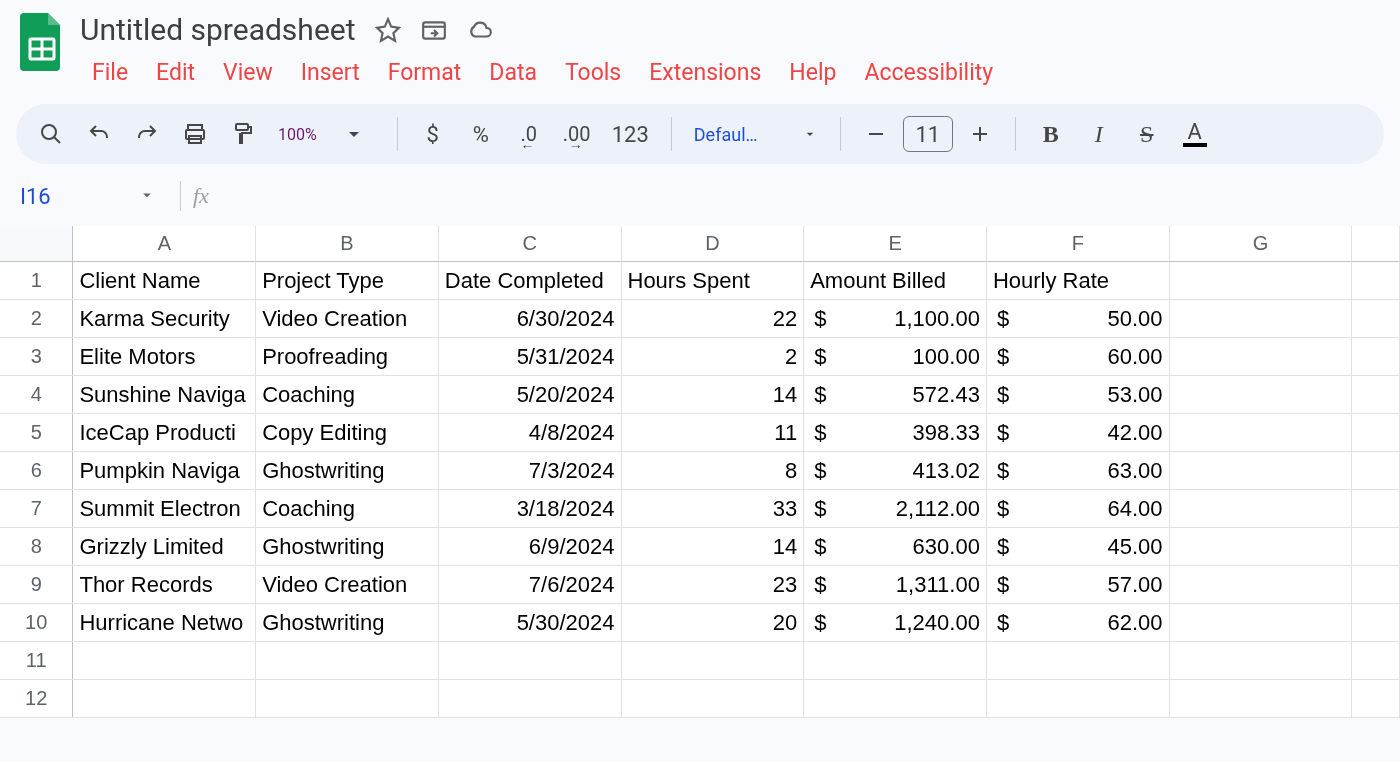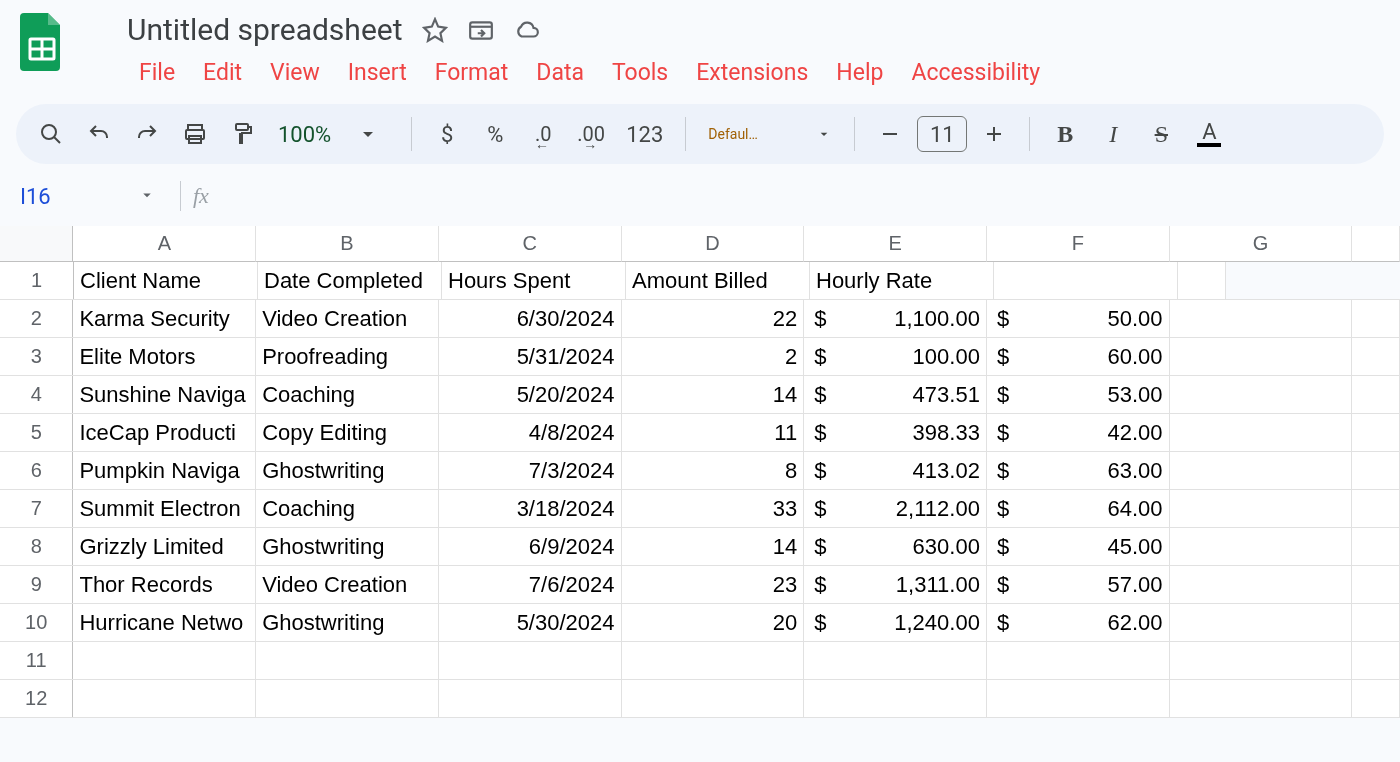--- a/index.html
+++ b/index.html
@@ -2,38 +2,38 @@
 <html><head>
 <meta charset="utf-8">
 <style>
   * { box-sizing: border-box; margin: 0; padding: 0; }
   body { font-family: "Google Sans", Roboto, Arial, sans-serif; background: #f8fafd; color: #202124; width: 1400px; height: 762px; overflow: hidden; }
   
   
   .header { display: flex; align-items: flex-start; padding: 8px 16px 0 16px; gap: 12px; }
   .logo { width: 52px; height: 68px; display: flex; align-items: center; justify-content: center; flex-shrink: 0; }
   .logo svg { width: 44px; height: 58px; }
-  .title-area { flex: 1; margin-left: 47px; }
+  .title-area { flex: 1; }
   .title-row { display: flex; align-items: center; gap: 18px; padding-top: 4px; }
   .doc-title { font-size: 30px; color: #3c4043; font-weight: 400; }
   .title-icon { width: 28px; height: 28px; display: flex; align-items: center; justify-content: center; color: #5f6368; cursor: pointer; }
   .title-icon svg { width: 26px; height: 26px; }
   .menubar { display: flex; gap: 4px; margin-top: 8px; }
   .menu-item { font-size: 23px; color: #ef4444; padding: 4px 12px; border-radius: 4px; cursor: pointer; }
   
   
   .toolbar { margin: 14px 16px 0 16px; background: #edf2fa; border-radius: 32px; height: 60px; display: flex; align-items: center; padding: 0 14px; gap: 6px; }
   .tb-btn { width: 42px; height: 42px; display: flex; align-items: center; justify-content: center; border-radius: 4px; cursor: pointer; color: #444746; }
   .tb-btn svg { width: 24px; height: 24px; }
   .tb-sep { width: 1px; height: 34px; background: #c7cbd1; margin: 0 8px; }
-  .zoom { font-size: 22px; color: #14532d; padding: 0 4px 0 8px; }
+  .zoom { font-size: 16px; color: #701a75; padding: 0 4px 0 8px; }
   .dropdown-caret { margin-left: 6px; margin-right: 8px; }
   .tb-text { font-size: 22px; color: #444746; }
   .font-select { display: flex; align-items: center; gap: 8px; padding: 0 8px; cursor: pointer; width: 140px; }
-  .font-name { font-size: 14px; color: #a16207; white-space: nowrap; overflow: hidden; text-overflow: ellipsis; flex: 1; }
+  .font-name { font-size: 18px; color: #1d4ed8; white-space: nowrap; overflow: hidden; text-overflow: ellipsis; flex: 1; }
   .font-size-box { width: 50px; height: 36px; border: 1px solid #747775; border-radius: 6px; display: flex; align-items: center; justify-content: center; font-size: 22px; color: #444746; }
   .tb-btn.bold { font-weight: 700; font-size: 24px; font-family: serif; }
   .tb-btn.italic { font-style: italic; font-size: 24px; font-family: serif; }
   
   
   .fbar { display: flex; align-items: center; height: 44px; margin-top: 10px; padding: 0 0 0 12px; }
   .name-box { width: 156px; display: flex; align-items: center; justify-content: space-between; font-size: 22px; color: #1d4ed8; padding: 0 12px 0 8px; }
   .name-caret svg { width: 18px; height: 18px; }
   .fbar-sep { width: 1px; height: 30px; background: #c7cbd1; margin: 0 12px; }
   .fx-icon { font-size: 22px; font-style: italic; color: #9aa0a6; font-family: serif; }
@@ -211,20 +211,21 @@
     <div class="col-head cD">D</div>
     <div class="col-head cE">E</div>
     <div class="col-head cF">F</div>
     <div class="col-head cG">G</div>
     <div class="col-head cH"></div>
   </div>
 
   <div class="grid-row">
     <div class="row-head">1</div>
     <div class="cell cA">Client Name</div>
+    <div class="cell cB">Project Type</div>
     <div class="cell cC">Date Completed</div>
     <div class="cell cD">Hours Spent</div>
     <div class="cell cE">Amount Billed</div>
     <div class="cell cF">Hourly Rate</div>
     <div class="cell cG"></div>
     <div class="cell cH"></div>
   </div>
 
   <div class="grid-row">
     <div class="row-head">2</div>
@@ -261,21 +262,21 @@
     <div class="cell cH"></div>
   </div>
   <div class="grid-row">
     <div class="row-head">4</div>
     <div class="cell cA">Sunshine Naviga</div>
     <div class="cell cB">Coaching</div>
     <div class="cell cC num">5/20/2024</div>
     <div class="cell cD num">14</div>
     <div class="cell cE currency">
         <span class="cur-sym">$</span>
-        <span class="cur-val">473.51</span>
+        <span class="cur-val">572.43</span>
       </div>
     <div class="cell cF currency">
         <span class="cur-sym">$</span>
         <span class="cur-val">53.00</span>
       </div>
     <div class="cell cG"></div>
     <div class="cell cH"></div>
   </div>
   <div class="grid-row">
     <div class="row-head">5</div>

